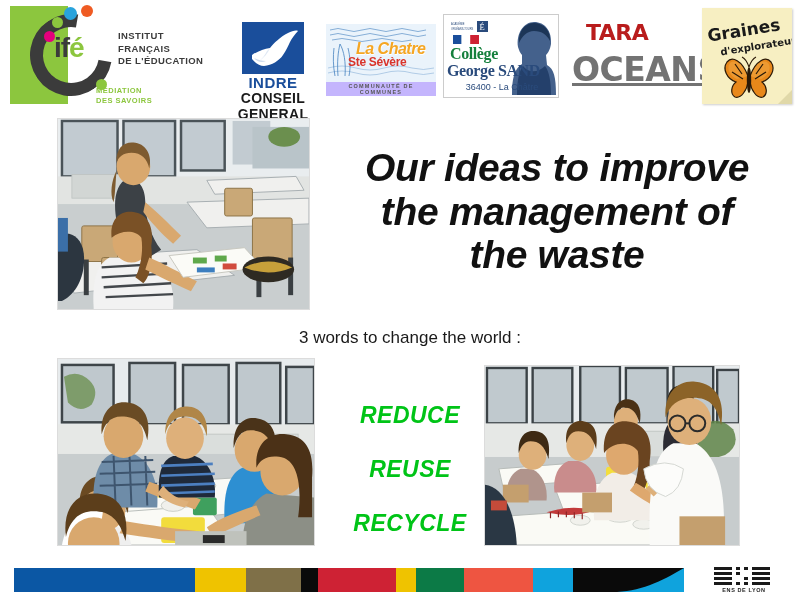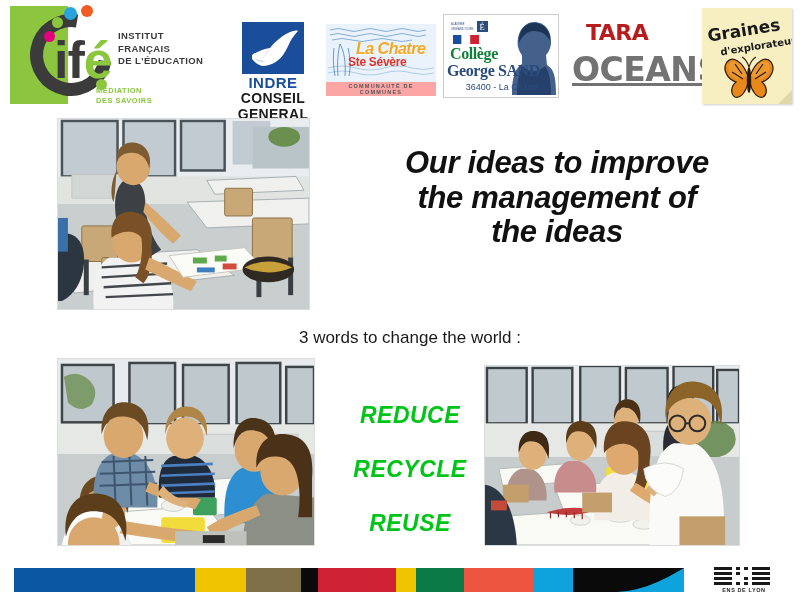--- a/index.html
+++ b/index.html
@@ -18,21 +18,21 @@
   .ife { position:absolute; left:8px; top:4px; width:215px; height:104px; }
   .ife-green-sq { position:absolute; left:2px; top:2px; width:58px; height:98px; background:#8CC63E; }
   .ife-ring {
     position:absolute; left:22px; top:10px; width:82px; height:82px;
     border:13px solid #3B3B3B; border-radius:50%;
     border-right-color:transparent;
     transform:rotate(-35deg);
   }
   .ife-word {
     position:absolute; left:46px; top:30px;
-    font-size:52px; font-weight:bold; color:#3B3B3B;
+    font-size:28px; font-weight:bold; color:#3B3B3B;
     letter-spacing:-1px; line-height:1;text-align:center;
   }
   .ife-word .acc { color:#8CC63E; }
   .dot { position:absolute; border-radius:50%; }
   .d1 { left:36px; top:27px; width:11px; height:11px; background:#E5007D; }
   .d2 { left:44px; top:13px; width:11px; height:11px; background:#8CC63E; }
   .d3 { left:56px; top:3px;  width:13px; height:13px; background:#29A3DC; }
   .d4 { left:73px; top:1px;  width:12px; height:12px; background:#EF5B23; }
   .d5 { left:88px; top:75px; width:11px; height:11px; background:#8CC63E; }
   .ife-txt {
@@ -49,21 +49,21 @@
   
   .indre { position:absolute; left:228px; top:22px; width:90px; height:82px; }
   .indre-box { position:absolute; left:14px; top:0; width:62px; height:52px; background:#1A4E9B; }
   .dove { position:absolute; left:20px; top:3px; width:52px; height:46px; }
   .indre-n { position:absolute; left:0; top:52px; width:90px; text-align:center;
              font-size:15px; font-weight:bold; color:#1A4E9B; letter-spacing:0.5px; }
   .indre-s { position:absolute; left:0; top:68px; width:90px; text-align:center;
              font-size:14px; font-weight:bold; color:#1A1A1A; letter-spacing:0.3px; }
 
   
-  .chatre { position:absolute; left:326px; top:24px; width:110px; height:72px; background:#fca5a5; }
+  .chatre { position:absolute; left:326px; top:24px; width:110px; height:72px; background:#c4b5fd; }
   .chatre-img { position:absolute; left:0; top:0; width:110px; height:58px;
                 background:#E9F2FA; overflow:hidden; }
   .ch-t1 { position:absolute; left:30px; top:16px; font-size:16px; font-weight:bold;
            color:#F5A623; font-style:italic; letter-spacing:-0.5px; text-shadow:0.5px 0.5px 0 #fff; }
   .ch-t2 { position:absolute; left:22px; top:31px; font-size:12px; font-weight:bold;
            color:#D9342B; letter-spacing:-0.3px; }
   .ch-t3 { position:absolute; left:0; top:59px; width:110px; text-align:center;
            font-size:5.5px; font-weight:bold; color:#555; letter-spacing:1.2px; }
 
   
@@ -103,21 +103,21 @@
   .photo { position:absolute; background:#b9c4cc; overflow:hidden;
            border:1px solid #dcdcdc; }
   .photo svg { display:block; width:100%; height:100%; }
   .ph-top   { left:57px;  top:118px; width:253px; height:192px; }
   .ph-bl    { left:57px;  top:358px; width:258px; height:188px; }
   .ph-br    { left:484px; top:365px; width:256px; height:181px; }
 
   
   .title {
     position:absolute; left:318px; top:146px; width:478px;
-    text-align:center; font-size:31px; font-weight:bold; font-style:italic;
+    text-align:center; font-size:39px; font-weight:bold; font-style:italic;
     color:#111; line-height:1.12; letter-spacing:-0.3px;
     font-family:"Liberation Sans", sans-serif;
   }
   .subtitle {
     position:absolute; left:180px; top:328px; width:460px;
     text-align:center; font-size:17px; color:#1a1a1a;
     font-family:"Liberation Sans", sans-serif;
   }
   .words {
     position:absolute; left:330px; top:388px; width:160px;
@@ -508,29 +508,29 @@
       <g>
         <path d="M0 120 C16 122 30 142 32 181 L0 181 Z" fill="#2A3744"></path>
         <rect x="6" y="136" width="16" height="10" fill="#C44B3A"></rect>
       </g>
     </svg>
   </div>
 
   <div class="title">
     <div>Our ideas to improve</div>
     <div>the management of</div>
-    <div>the ideas</div>
+    <div>the waste</div>
   </div>
 
   <div class="subtitle">3 words to change the world :</div>
 
   <div class="words">
     <div>REDUCE</div>
+    <div>REUSE</div>
     <div>RECYCLE</div>
-    <div>REUSE</div>
   </div>
 
   <div class="footer">
     <div class="colorbar" id="colorbar">
         <span style="background: rgb(11, 87, 164); width: 232px;"></span>
         <span style="background: rgb(239, 195, 0); width: 66px;"></span>
         <span style="background: rgb(127, 112, 72); width: 70px;"></span>
         <span style="background: rgb(10, 10, 10); width: 22px;"></span>
         <span style="background: rgb(206, 34, 52); width: 100px;"></span>
         <span style="background: rgb(239, 195, 0); width: 26px;"></span>

